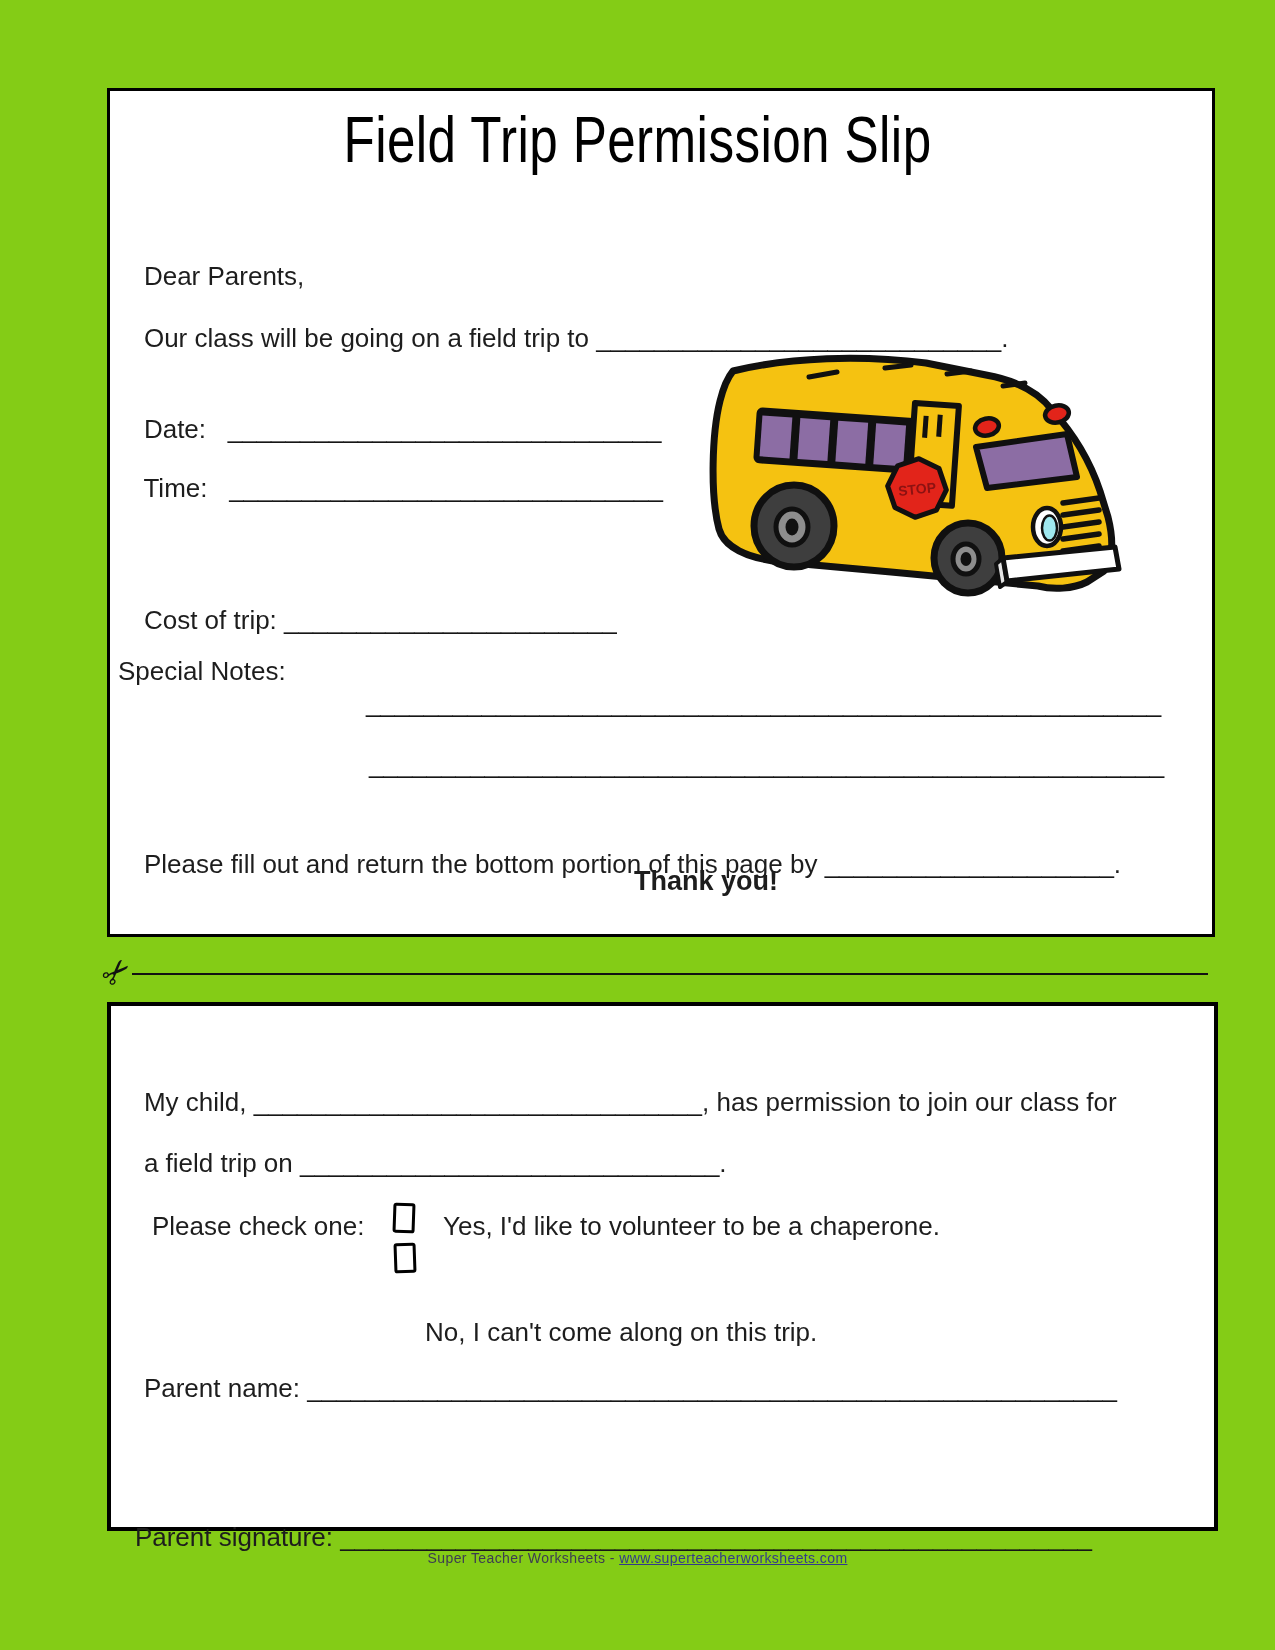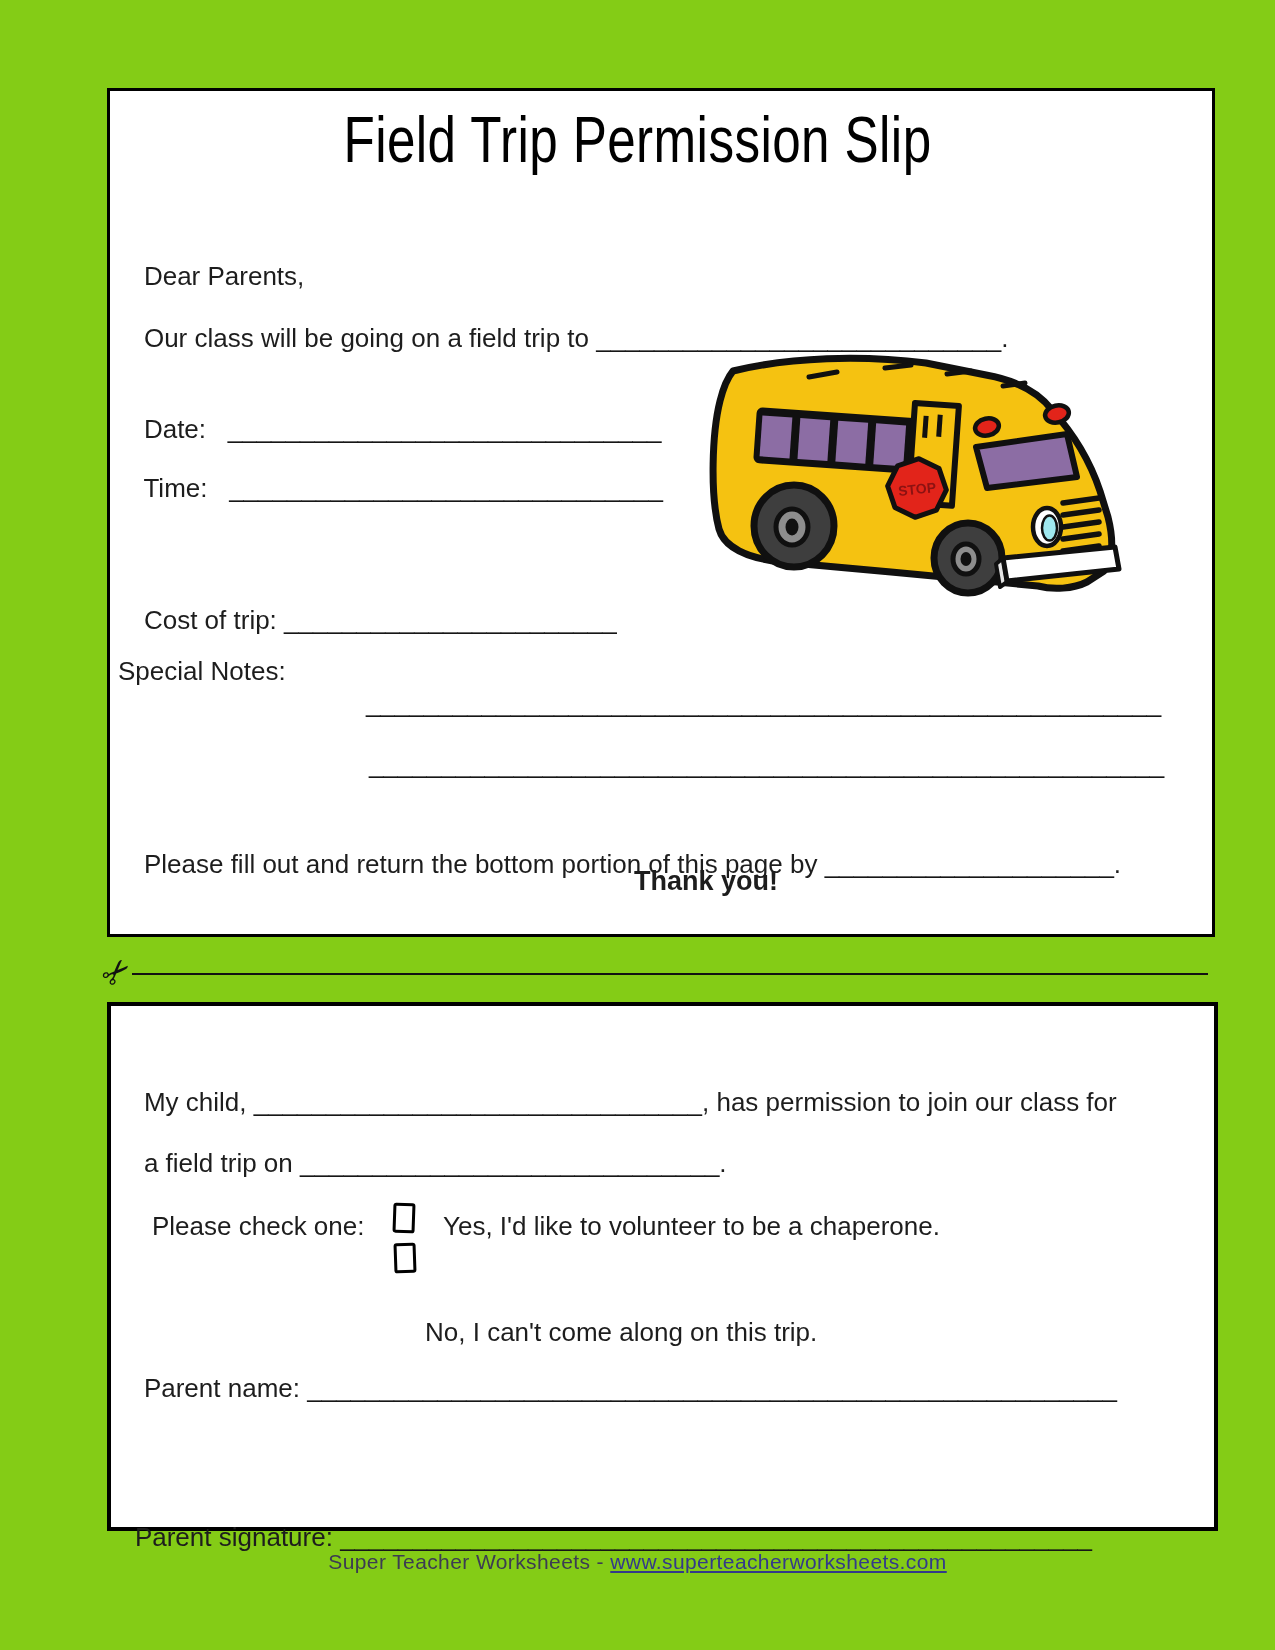--- a/index.html
+++ b/index.html
@@ -20,21 +20,21 @@
   .bold-center{position:absolute;left:107px;width:1102px;text-align:center;font-weight:bold;font-size:27px;padding-left:48px;}
   .cbx{
     position:absolute;width:16px;height:24px;border:3px solid #000;border-radius:3px;background:#fff;
   }
   #cut-line{position:absolute;left:132px;top:973px;width:1076px;height:0;border-top:2px solid #121212;}
   #scissors{
     position:absolute;left:102px;top:952px;font-size:34px;color:#111;
     transform:rotate(-45deg);font-family:"DejaVu Sans",sans-serif;
   }
   #bus{position:absolute;left:691px;top:353px;width:432px;height:252px;}
-  #footer{position:absolute;left:0;top:1550px;width:1275px;text-align:center;font-size:21px;color:#3c3c52;letter-spacing:0.4px;}
+  #footer{position:absolute;left:0;top:1550px;width:1275px;text-align:center;font-size:14px;color:#3c3c52;letter-spacing:0.4px;}
   #footer .footer-link{text-decoration:underline;color:var(--footer_link,#333a8a);cursor:pointer;}
   svg text{font-family:"Liberation Sans","DejaVu Sans",sans-serif;}
 </style>
 </head>
 <body>
 
 <div id="page">
 
   <div id="top-box" class="box"></div>
 

